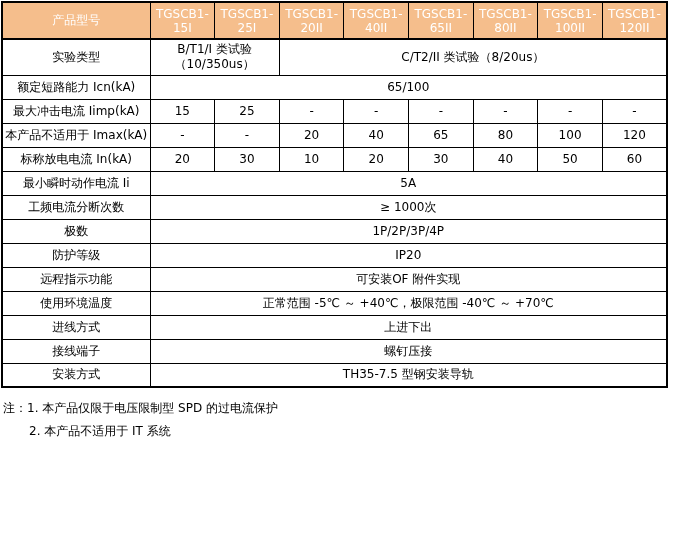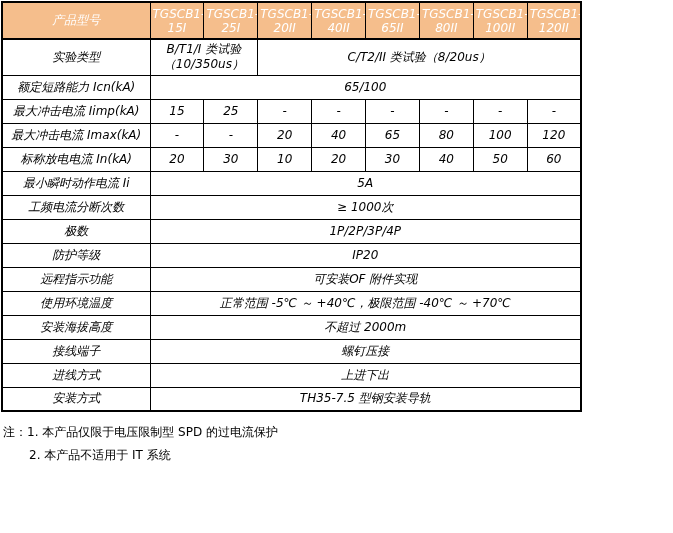--- a/index.html
+++ b/index.html
@@ -8,23 +8,22 @@
     background: #ffffff;
     color: #000000;
     font-family: "DejaVu Sans", sans-serif;
     overflow: hidden;
   }
   .page { padding: 1px 0 0 1px; }
 
   table.spec {
     border-collapse: collapse;
     table-layout: fixed;
-    width: 581px;
+    width: 667px;
     border: 2px solid #000;
-    font-style: italic;
   }
   th, td {
     border: 1px solid #000;
     text-align: center;
     vertical-align: middle;
     font-size: 12px;
     font-weight: normal;
     padding: 1px 2px;
     overflow: hidden;
   }
@@ -109,21 +108,21 @@
         <td class="val">15</td>
         <td class="val">25</td>
         <td class="val">-</td>
         <td class="val">-</td>
         <td class="val">-</td>
         <td class="val">-</td>
         <td class="val">-</td>
         <td class="val">-</td>
       </tr>
       <tr>
-        <td class="lbl">最大冲击电流 Imax(kA)</td>
+        <td class="lbl">本产品不适用于 Imax(kA)</td>
         <td class="val">-</td>
         <td class="val">-</td>
         <td class="val">20</td>
         <td class="val">40</td>
         <td class="val">65</td>
         <td class="val">80</td>
         <td class="val">100</td>
         <td class="val">120</td>
       </tr>
       <tr>
@@ -155,30 +154,26 @@
       </tr>
       <tr>
         <td class="lbl">远程指示功能</td>
         <td class="val" colspan="8">可安装OF 附件实现</td>
       </tr>
       <tr>
         <td class="lbl">使用环境温度</td>
         <td class="val" colspan="8">正常范围 -5℃ ～ +40℃，极限范围 -40℃ ～ +70℃</td>
       </tr>
       <tr>
-        <td class="lbl">安装海拔高度</td>
-        <td class="val" colspan="8">不超过 2000m</td>
+        <td class="lbl">进线方式</td>
+        <td class="val" colspan="8">上进下出</td>
       </tr>
       <tr>
         <td class="lbl">接线端子</td>
         <td class="val" colspan="8">螺钉压接</td>
-      </tr>
-      <tr>
-        <td class="lbl">进线方式</td>
-        <td class="val" colspan="8">上进下出</td>
       </tr>
       <tr>
         <td class="lbl">安装方式</td>
         <td class="val" colspan="8">TH35-7.5 型钢安装导轨</td>
       </tr>
     </tbody>
   </table>
 
   <div class="notes">
     <div>注：1. 本产品仅限于电压限制型 SPD 的过电流保护</div>

